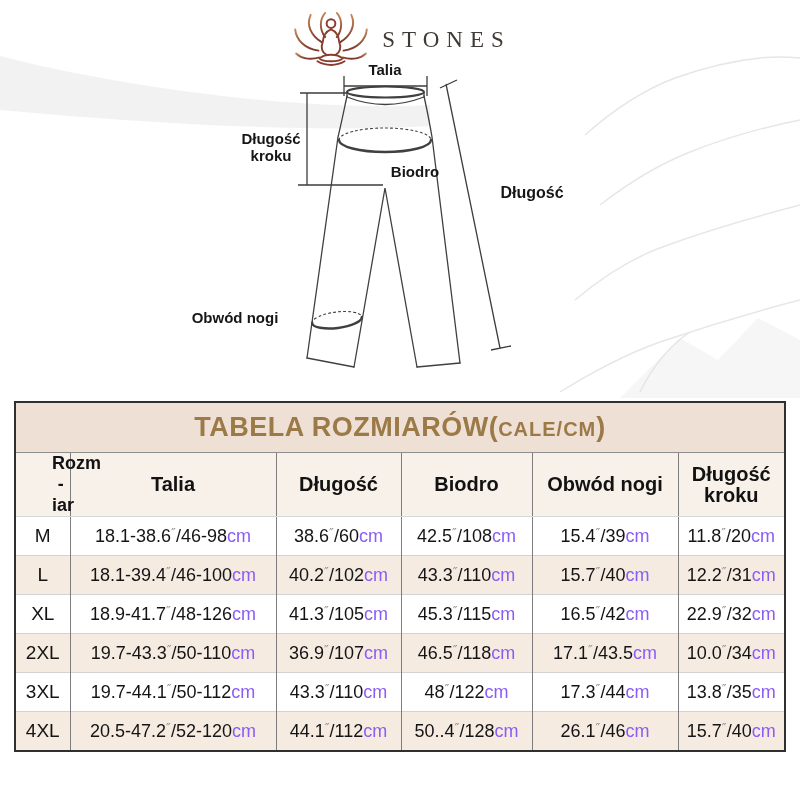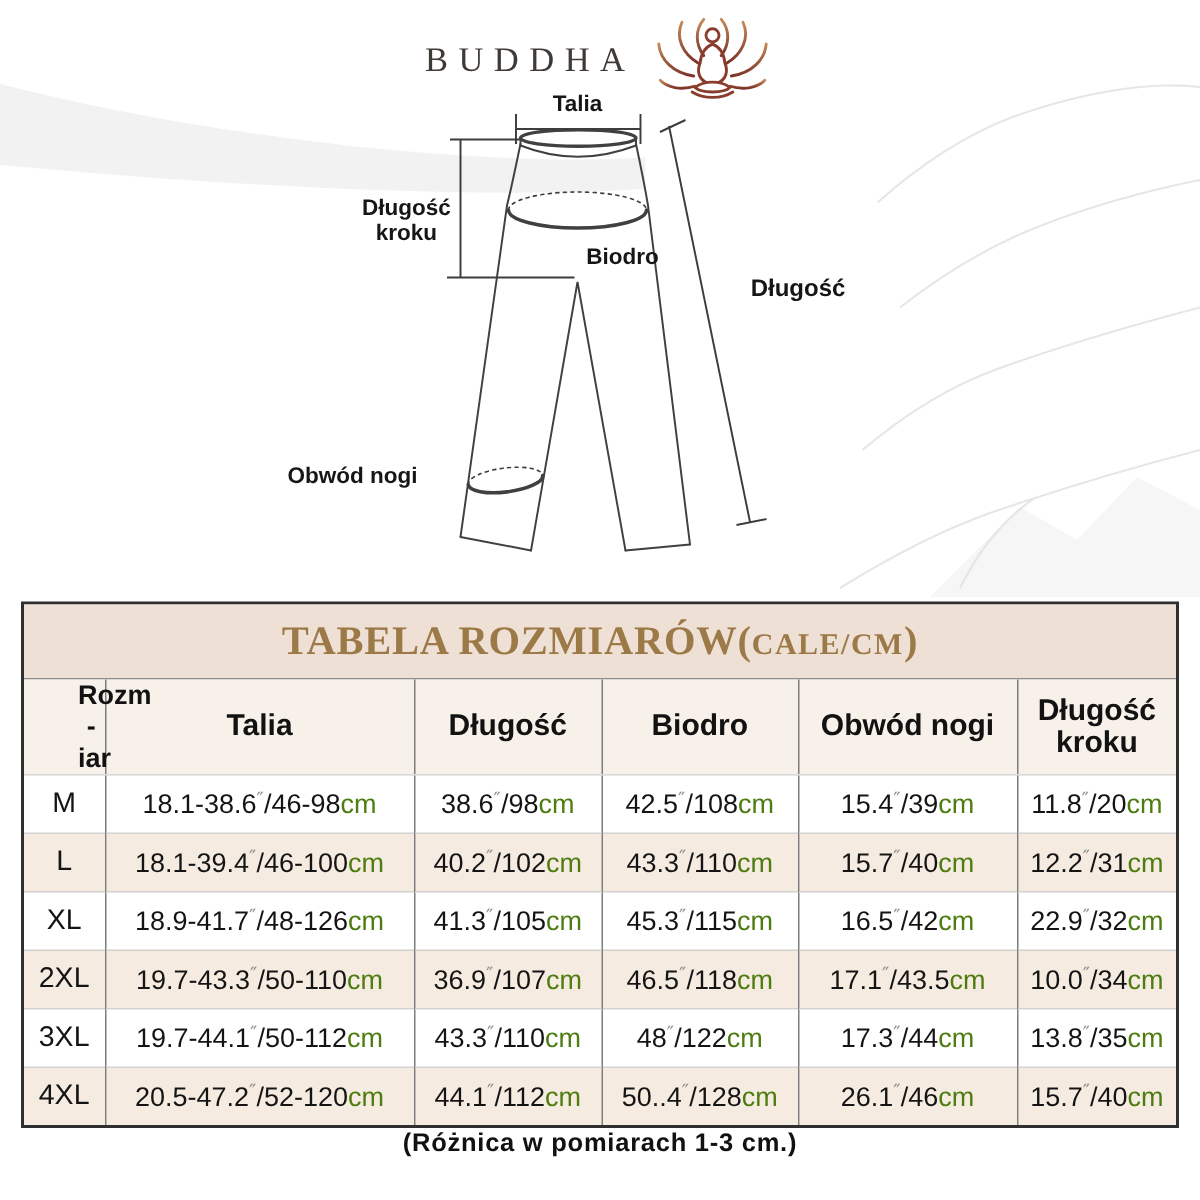--- a/index.html
+++ b/index.html
@@ -12,33 +12,33 @@
   
   .logo{position:absolute;top:12px;left:0;width:800px;height:56px;display:flex;align-items:center;justify-content:center;gap:9px;}
   .brand-text{font-family:"Liberation Serif",serif;font-size:23px;letter-spacing:7px;color:#403a37;}
 
   
   .dlbl{position:absolute;font-weight:bold;color:#161616;font-size:15px;line-height:17px;text-align:center;}
 
   
   .size-table{position:absolute;left:14px;top:401px;width:768px;border:2px solid #2f2f2f;background:#ffffff;}
   .title-row{height:49px;line-height:49px;background:#efe0d6;border-bottom:1px solid #8d8d8d;
-             text-align:center;color:#9c7a48;font-weight:bold;font-size:27px;letter-spacing:0.5px;white-space:nowrap;font-family:Liberation Serif, serif;}
+             text-align:center;color:#9c7a48;font-weight:bold;font-size:27px;letter-spacing:0.5px;white-space:nowrap;}
   .title-row .small{font-size:20px;letter-spacing:1px;}
   table.grid{border-collapse:collapse;width:768px;table-layout:fixed;}
   table.grid th{height:53px;background:#f8f1ea;font-size:20px;font-weight:bold;color:#121212;
                 line-height:21px;text-align:center;padding:0;border-left:1px solid #7d7d7d;border-bottom:1px solid #d8d8d8;}
   table.grid th:first-child{border-left:none;font-size:18px;padding-left:36px;}
   table.grid td{height:38px;font-size:18px;color:#141414;text-align:center;padding:0 2px;
                 border-left:1px solid #7d7d7d;border-top:1px solid #d2d2d2;white-space:nowrap;overflow:hidden;}
   table.grid td:first-child{border-left:none;font-size:19px;}
   table.grid tr:first-child td{border-top:none;}
   table.grid tr.alt td{background:#f5ebe1;}
   .inch{color:#8d8d8d;font-size:13px;position:relative;top:-5px;font-family:"DejaVu Sans",sans-serif;}
-  .cmu{color:#4d7c0f;}
+  .cmu{color:#8b5cf6;}
 
   .note{position:absolute;top:752px;left:0;width:800px;text-align:center;font-weight:bold;
         font-size:17px;color:#111111;letter-spacing:0.5px;}
 </style>
 </head>
 <body>
 
 <div class="page">
 
   <svg class="bg-art" width="800" height="400" viewBox="0 0 800 400">
@@ -81,21 +81,20 @@
 
       <path d="M344,86 L427,86 M344,76 L344,96 M427,76 L427,96"></path>
 
       <path d="M300,93 L347,93 M307,93 L307,185 M298,185 L383,185"></path>
 
       <path d="M446,84 L500,348 M440,88 L457,80 M491,350 L511,346"></path>
     </g>
   </svg>
 
   <div class="logo">
-    <span class="brand-text">BUDDHA</span>
     <svg width="84" height="60" viewBox="0 0 84 62">
       <defs>
         <linearGradient id="lg" x1="0" y1="0" x2="0" y2="1">
           <stop offset="0" stop-color="#c58a5a"></stop>
           <stop offset="1" stop-color="#7c3528"></stop>
         </linearGradient>
       </defs>
       <g stroke="url(#lg)" stroke-width="2" fill="none" stroke-linecap="round">
         <path d="M36,28 C30,20 30,10 36,3"></path>
         <path d="M48,28 C54,20 54,10 48,3"></path>
@@ -107,20 +106,21 @@
         <path d="M54,49 C64,52 73,50 78,45"></path>
       </g>
       <g stroke="#8a3d2d" stroke-width="2" fill="none" stroke-linecap="round">
         <circle cx="42" cy="14" r="4.5"></circle>
         <path d="M42,20 C37,22 34,27 33.5,33 C31,39 33,44 37,46"></path>
         <path d="M42,20 C47,22 50,27 50.5,33 C53,39 51,44 47,46"></path>
         <path d="M30,50 C36,45 48,45 54,50 C50,54 34,54 30,50 Z"></path>
         <path d="M28,53 C36,58 48,58 56,53"></path>
       </g>
     </svg>
+    <span class="brand-text">STONES</span>
   </div>
 
   <div class="dlbl" style="left:345px;top:61px;width:80px;">Talia</div>
   <div class="dlbl" style="left:221px;top:130px;width:100px;">
     <span>Długość</span><br>
     <span>kroku</span>
   </div>
   <div class="dlbl" style="left:375px;top:163px;width:80px;">Biodro</div>
   <div class="dlbl" style="left:492px;top:184px;width:80px;font-size:16px;">Długość</div>
   <div class="dlbl" style="left:180px;top:309px;width:110px;">Obwód nogi</div>
@@ -143,21 +143,21 @@
             <th>Długość</th>
             <th>Biodro</th>
             <th>Obwód nogi</th>
             <th>Długość<br>kroku</th>
           </tr>
         </thead>
       <tbody>
           <tr>
             <td>M</td>
             <td><span class="num">18.1-38.6</span><span class="inch">″</span><span class="num">/46-98</span><span class="cmu">cm</span></td>
-            <td><span class="num">38.6</span><span class="inch">″</span><span class="num">/98</span><span class="cmu">cm</span></td>
+            <td><span class="num">38.6</span><span class="inch">″</span><span class="num">/60</span><span class="cmu">cm</span></td>
             <td><span class="num">42.5</span><span class="inch">″</span><span class="num">/108</span><span class="cmu">cm</span></td>
             <td><span class="num">15.4</span><span class="inch">″</span><span class="num">/39</span><span class="cmu">cm</span></td>
             <td><span class="num">11.8</span><span class="inch">″</span><span class="num">/20</span><span class="cmu">cm</span></td>
           </tr>
           <tr class="alt">
             <td>L</td>
             <td><span class="num">18.1-39.4</span><span class="inch">″</span><span class="num">/46-100</span><span class="cmu">cm</span></td>
             <td><span class="num">40.2</span><span class="inch">″</span><span class="num">/102</span><span class="cmu">cm</span></td>
             <td><span class="num">43.3</span><span class="inch">″</span><span class="num">/110</span><span class="cmu">cm</span></td>
             <td><span class="num">15.7</span><span class="inch">″</span><span class="num">/40</span><span class="cmu">cm</span></td>
@@ -192,14 +192,13 @@
             <td><span class="num">20.5-47.2</span><span class="inch">″</span><span class="num">/52-120</span><span class="cmu">cm</span></td>
             <td><span class="num">44.1</span><span class="inch">″</span><span class="num">/112</span><span class="cmu">cm</span></td>
             <td><span class="num">50..4</span><span class="inch">″</span><span class="num">/128</span><span class="cmu">cm</span></td>
             <td><span class="num">26.1</span><span class="inch">″</span><span class="num">/46</span><span class="cmu">cm</span></td>
             <td><span class="num">15.7</span><span class="inch">″</span><span class="num">/40</span><span class="cmu">cm</span></td>
           </tr>
         </tbody>
     </table>
   </div>
 
-  <div class="note">(Różnica w pomiarach 1-3 cm.)</div>
 </div>
 
 </body></html>

